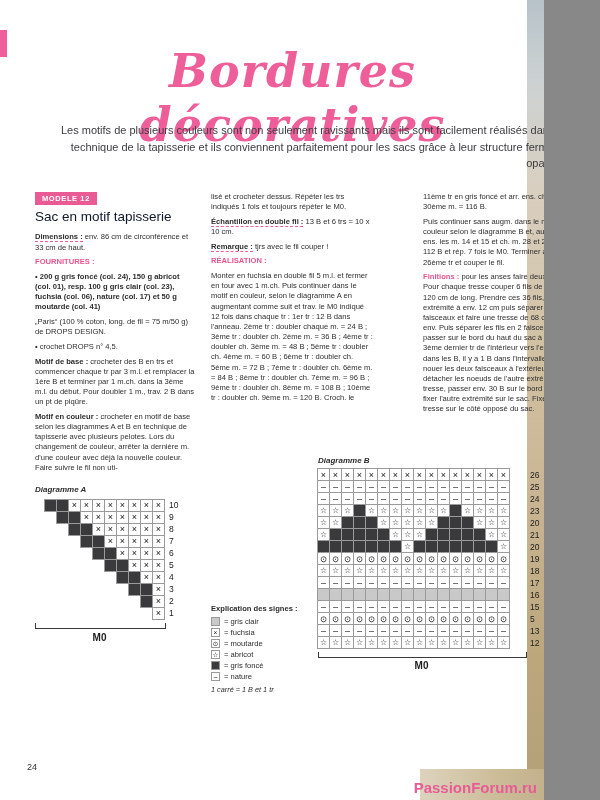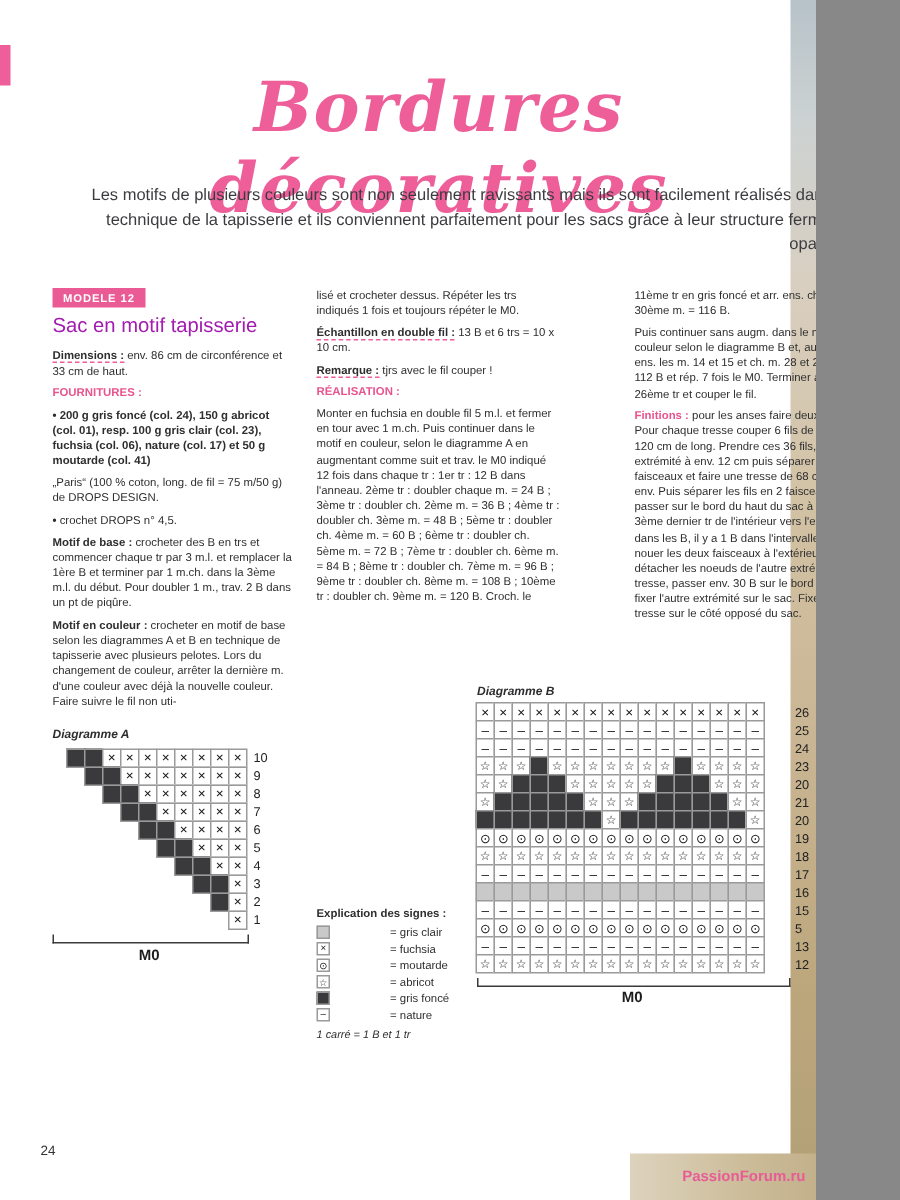--- a/index.html
+++ b/index.html
@@ -16,21 +16,21 @@
     font-family:"DejaVu Serif",serif;font-style:italic;font-weight:bold;
     font-size:46px;color:#ee5f9a;letter-spacing:1px;}
   .intro{position:absolute;left:38px;top:122px;width:528px;text-align:right;
     font-size:11px;line-height:1.5;color:#3c3c40;font-weight:normal;}
   
   .col{position:absolute;top:192px;width:162px;font-size:7.6px;line-height:1.34;}
   .col1{left:35px;} .col2{left:211px;} .col3{left:387px;margin-left:36px;}
   .col p{margin:0 0 4.5px 0;}
   .badge{display:inline-block;background:#ea5a94;color:#fff;font-size:7.5px;font-weight:bold;
     letter-spacing:.6px;padding:1.5px 7px 1px 7px;margin-bottom:2px;}
-  .model-title{font-size:13.5px;color:#a21caf;margin:3px 0 8px 0;line-height:1.1;}
+  .model-title{font-size:13.5px;color:#0f172a;margin:3px 0 8px 0;line-height:1.1;}
   .lbl-ul{font-weight:bold;color:#2e2e30;border-bottom:1px dashed #ee5f9a;}
   .lbl-pink{font-weight:bold;color:#e8548e;}
   .lbl-bold{font-weight:bold;}
   .bullet{color:#2e2e30;font-weight:bold;}
   
   .dg-title{font-style:italic;font-weight:bold;font-size:8px;margin:12px 0 4px 0;}
   .dg-row{display:flex;align-items:center;margin-top:-1px;}
   .dgA-cells{width:130px;display:flex;justify-content:flex-end;}
   .dgB-cells{width:208px;display:flex;}
   .cell{width:13px;height:13px;box-sizing:border-box;border:1px solid #9a9a9a;background:#fff;
@@ -44,26 +44,26 @@
   .row-num{font-size:8.5px;margin-left:4px;color:#222;width:12px;}
   .m0-bracket{height:5px;border-left:1.5px solid #3a3a3a;border-right:1.5px solid #3a3a3a;
     border-bottom:1.5px solid #3a3a3a;margin-top:3px;}
   .m0-label{text-align:center;font-weight:bold;font-size:10px;margin-top:2px;color:#1d1d1d;}
   .w-a{width:129px;} .w-b{width:207px;}
   .diagramB{position:absolute;left:318px;top:456px;width:240px;}
   .diagramB .dg-title{margin-top:0;}
   
   .legend{position:absolute;left:211px;top:604px;width:150px;font-size:7.6px;}
   .legend-title{font-weight:bold;margin-bottom:4px;}
-  .legend-item{display:flex;align-items:center;margin-bottom:2px;gap:36px;}
+  .legend-item{display:flex;align-items:center;margin-bottom:2px;}
   .legend-item .cell{width:9px;height:9px;flex:0 0 9px;font-size:6.5px;margin:0 4px 0 0;}
   .legend-note{font-style:italic;margin-top:4px;font-size:7.3px;}
   
   .page-num{position:absolute;left:27px;top:762px;font-size:9px;color:#333;}
-  .watermark{position:absolute;right:7px;top:779px;font-size:10px;font-weight:bold;color:#e75c96;z-index:5;}
+  .watermark{position:absolute;right:7px;top:779px;font-size:15px;font-weight:bold;color:#e75c96;z-index:5;}
 </style>
 </head>
 <body>
 
 <div class="page">
 
   <div class="photo-right"></div>
   <div class="photo-bottom"></div>
   <div class="corner-mark"></div>
 

